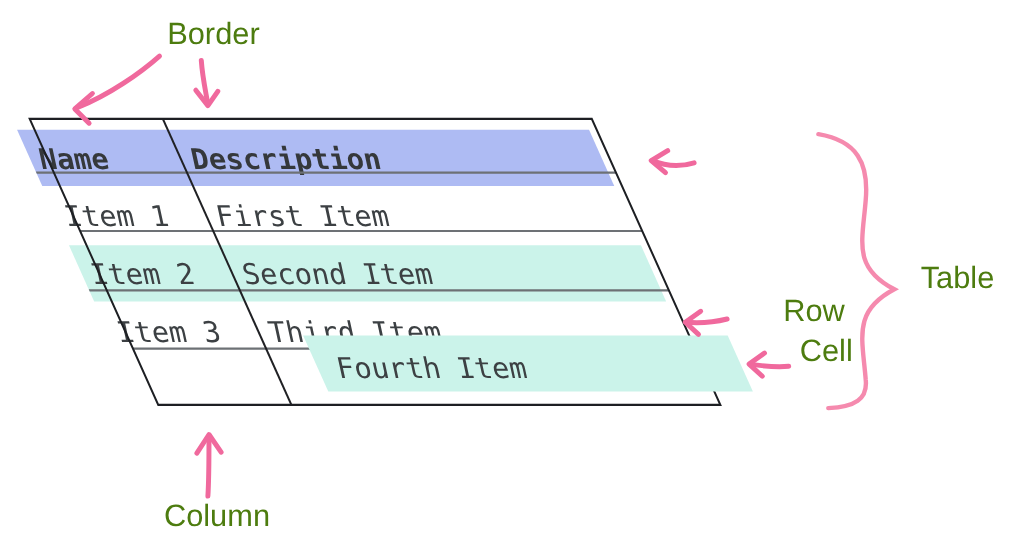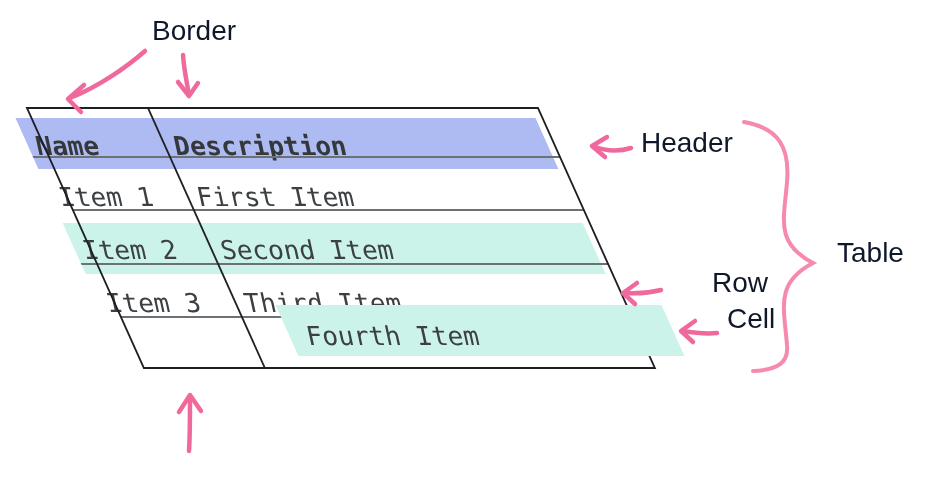--- a/index.html
+++ b/index.html
@@ -30,21 +30,21 @@
   .rline.b2{left:0;top:101px;width:511px;}
   .rline.b3{left:-16px;top:155px;width:527px;}
   .rline.b4{left:0;top:208px;width:511px;}
   .col-divider{left:120px;top:0;width:2px;height:260px;background:#202124;z-index:3;}
   .table-frame{
     left:-1px;top:-1px;width:513px;height:262px;box-sizing:border-box;
     border:2.2px solid #1d1f23;z-index:3;
   }
   
   .ann{
-    position:absolute;z-index:10;font-size:28px;color:#0f172a;
+    position:absolute;z-index:10;font-size:28px;color:#4d7c0f;
     white-space:nowrap;line-height:30px;
   }
   .lbl-border{left:152px;top:16px;}
   .lbl-header{left:641px;top:128px;}
   .lbl-table{left:837px;top:238px;}
   .lbl-row{left:712px;top:268px;}
   .lbl-cell{left:727px;top:304px;}
   .lbl-column{left:149px;top:454px;}
   .overlay{position:absolute;left:0;top:0;z-index:9;}
 </style>
@@ -89,18 +89,18 @@
       <polyline points="637,283 623,293 635,304"></polyline>
       <path d="M717,333 C707,334 695,333 682,331"></path>
       <polyline points="695,321 681,331 693,342"></polyline>
       <path d="M189,451 C190,436 190,412 190,396"></path>
       <polyline points="179,412 190,395 201,411"></polyline>
     </g>
     <path d="M744,122 C779,128 790,148 787,182 C784,220 775,243 813,263 C775,283 784,307 787,345 C789,363 777,370 753,371" fill="none" stroke="#F58AAE" stroke-width="4" stroke-linecap="round"></path>
   </svg>
 
   <div class="ann lbl-border">Border</div>
-  <div class="ann lbl-header">Header</div>
   <div class="ann lbl-table">Table</div>
   <div class="ann lbl-row">Row</div>
   <div class="ann lbl-cell">Cell</div>
+  <div class="ann lbl-column">Column</div>
 
 </div>
 
 </body></html>

